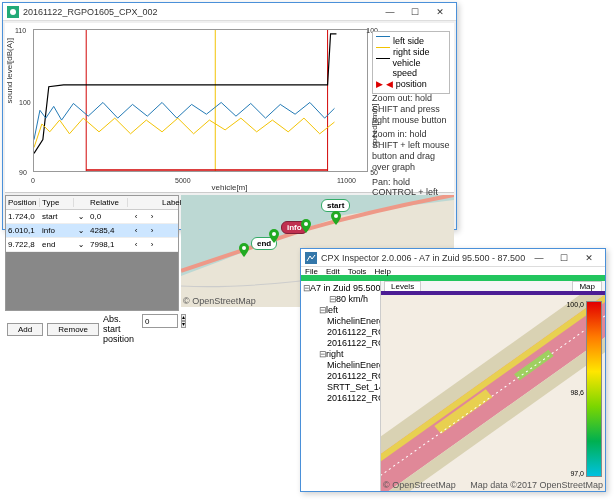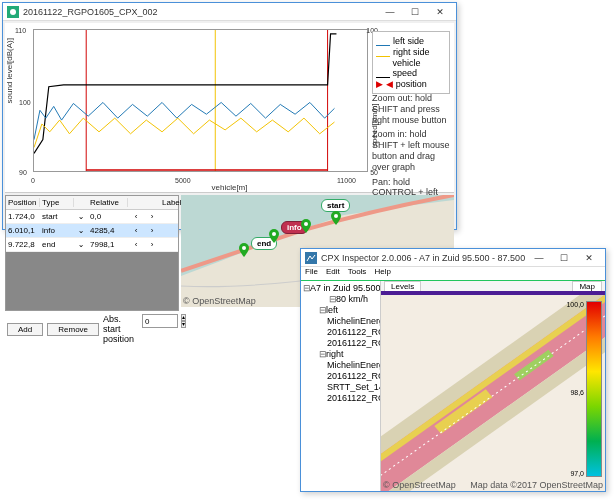--- a/index.html
+++ b/index.html
@@ -17,21 +17,21 @@
 
   .chartzone { position: relative; height: 170px; border-bottom: 1px solid #ccc; background: #fff; margin: 2px 2px 0 2px; }
   .chartaxes { position: absolute; left: 28px; top: 6px; right: 86px; bottom: 20px; border: 1px solid #999; background: #fff; }
   .chartaxes .series-left { stroke: #1f77b4; fill: none; stroke-width: 1; }
   .chartaxes .series-right { stroke: #f2c200; fill: none; stroke-width: 1; }
   .chartaxes .series-spd { stroke: #000; fill: none; stroke-width: 1.2; }
   .chartaxes .trig { stroke-width: 1; }
   .tick { position: absolute; font-size: 7px; color: #333; }
   .axlabel { position: absolute; font-size: 8px; color: #333; }
   .legendbox { position: absolute; right: 4px; top: 8px; width: 78px; border: 1px solid #bbb; background: #fff; padding: 3px; }
-  .legendrow { display: flex; align-items: flex-end; gap: 3px; font-size: 7px; margin: 1px 0; }
+  .legendrow { display: flex; align-items: flex-start; gap: 3px; font-size: 7px; margin: 1px 0; }
   .legendline { width: 14px; height: 0; border-top: 1.5px solid; }
   .helptext { position: absolute; right: 4px; top: 70px; width: 78px; font-size: 7px; line-height: 1.2; color: #333; }
   .helptext p { margin-bottom: 4px; }
 
   .bottom { position: relative; height: 116px; display: flex; }
   .left-col { width: 178px; display: flex; flex-direction: column; padding: 2px; }
   .table { flex: 1; background: #fff; border: 1px solid #999; }
   .table .hdr, .table .row { display: grid; grid-template-columns: 34px 34px 14px 40px 16px 16px 24px; align-items: center; }
   .table .hdr { background: #f5f5f5; border-bottom: 1px solid #ccc; height: 14px; }
   .table .hdr > div { font-size: 8px; padding: 0 2px; border-right: 1px solid #ddd; overflow: hidden; }
@@ -49,21 +49,21 @@
 
   .mapzone { flex: 1; position: relative; background: #bcd8d3; overflow: hidden; margin: 2px 2px 2px 0; }
   .pin { position: absolute; width: 10px; height: 14px; }
   .pin svg { width: 100%; height: 100%; }
   .callout { position: absolute; background: #fff; border: 1px solid #3a6; border-radius: 6px; padding: 1px 5px; font-size: 8px; font-weight: bold; }
   .callout.info { background: #c03050; color: #fff; border-color: #802038; }
   .mapcredit { position: absolute; bottom: 1px; left: 2px; right: 2px; display: flex; justify-content: space-between; font-size: 6.5px; color: #555; }
 
   
   #win2 { left: 300px; top: 248px; width: 306px; height: 244px; z-index: 5; }
-  #win2 .menubar { height: 14px; background: #fff; border-bottom: 1px solid #22c55e; display: flex; padding-left: 4px; gap: 8px; }
+  #win2 .menubar { height: 14px; background: #fff; border-bottom: 6px solid #22c55e; display: flex; padding-left: 4px; gap: 8px; }
   #win2 .menubar span { font-size: 8px; }
   #win2 .body { display: flex; height: calc(100% - 32px); }
   .tree { width: 80px; background: #fff; border-right: 1px solid #ccc; padding: 2px; overflow: hidden; }
   .tree .node { font-size: 7px; white-space: nowrap; line-height: 11px; }
   .tree .i1 { padding-left: 8px; margin-left: 18px; } .tree .i2 { padding-left: 16px; } .tree .i3 { padding-left: 24px; }
   .tree .exp { display: inline-block; width: 7px; text-align: center; color: #666; }
   .maparea { flex: 1; position: relative; background: #f3ede3; overflow: hidden; }
   .maparea .tabs { position: absolute; top: 0; left: 0; right: 0; height: 14px; background: #f5f5f5; border-bottom: 4px solid #4c1d95; display: flex; justify-content: space-between; align-items: center; padding: 0 3px; }
   .maparea .tabs .tab { font-size: 8px; padding: 0 6px; background: #fff; border: 1px solid #ccc; border-bottom: none; }
   .colorbar { position: absolute; right: 3px; top: 20px; width: 16px; bottom: 14px; display: flex; flex-direction: column; }

